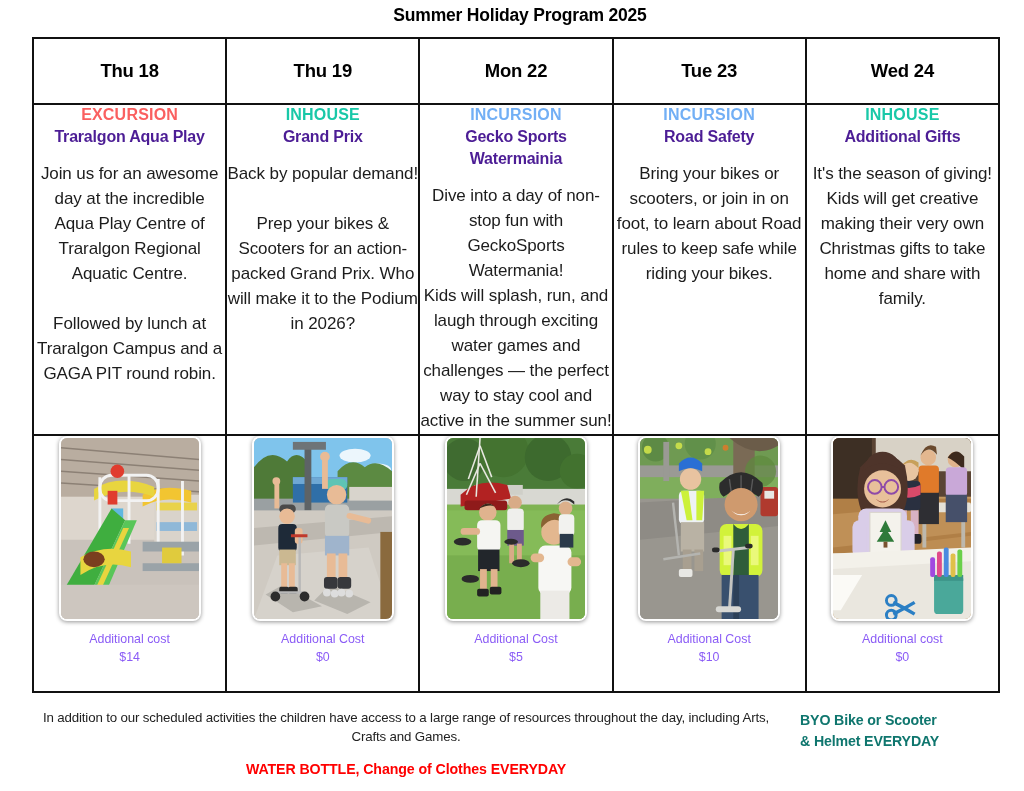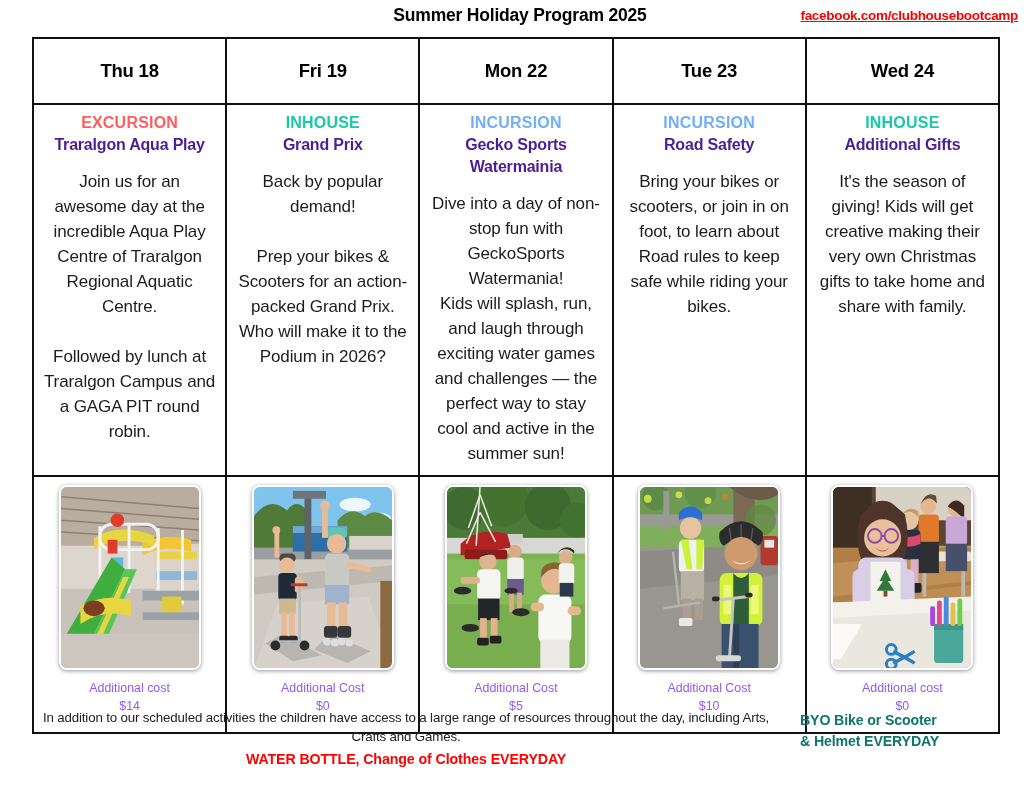--- a/index.html
+++ b/index.html
@@ -30,21 +30,21 @@
   
   .tbl {
     position: absolute; left: 32px; top: 37px;
     width: 968px; height: 655px;
     border-collapse: collapse;
     table-layout: fixed;
   }
   .tbl td, .tbl th {
     border: 2.4px solid #111;
     vertical-align: top;
-    padding: 8px;
+    padding: 0;
     margin-left: 29px;
   }
   .tbl th { height: 66px; vertical-align: middle; }
   .day-head {
     font-size: 18.5px; font-weight: bold; color:#000; text-align:center;
     letter-spacing: -0.2px;
   }
 
   .body-cell { height: 330px; padding: 9px 11px 4px 11px; }
   .cat {
@@ -81,47 +81,46 @@
   .cost .amt { display:block; }
 
   
   .footer { position:absolute; left:0; top:700px; width:1024px; }
   .foot-main {
     position:absolute; left: 36px; top: 8px; width: 740px;
     text-align:center; font-size: 13.3px; color:#222; line-height: 1.45;
     letter-spacing: -0.15px;
   }
   .foot-red {
-    display:block; margin-top: 2px;
+    display:block; margin-top: 12px;
     color:#ff0000; font-weight:bold; font-size:14.2px; letter-spacing:-0.1px;
   }
   .foot-byo {
     position:absolute; left: 800px; top: 10px; width: 210px;
     color:#0f766e; font-weight:bold; font-size:14.2px; line-height:1.5;
     letter-spacing:-0.15px;
   }
 </style>
 </head>
 <body>
 
 <div class="page">
 
   <div class="topbar">
     <div class="doc-title">Summer Holiday Program 2025</div>
-    <a class="fb-link" href="#">facebook.com/clubhousebootcamp</a>
   </div>
 
   <table class="tbl">
     <thead>
       <tr>
         <th>
             <div class="day-head">Thu 18</div>
           </th>
         <th>
-            <div class="day-head">Fri 19</div>
+            <div class="day-head">Thu 19</div>
           </th>
         <th>
             <div class="day-head">Mon 22</div>
           </th>
         <th>
             <div class="day-head">Tue 23</div>
           </th>
         <th>
             <div class="day-head">Wed 24</div>
           </th>

